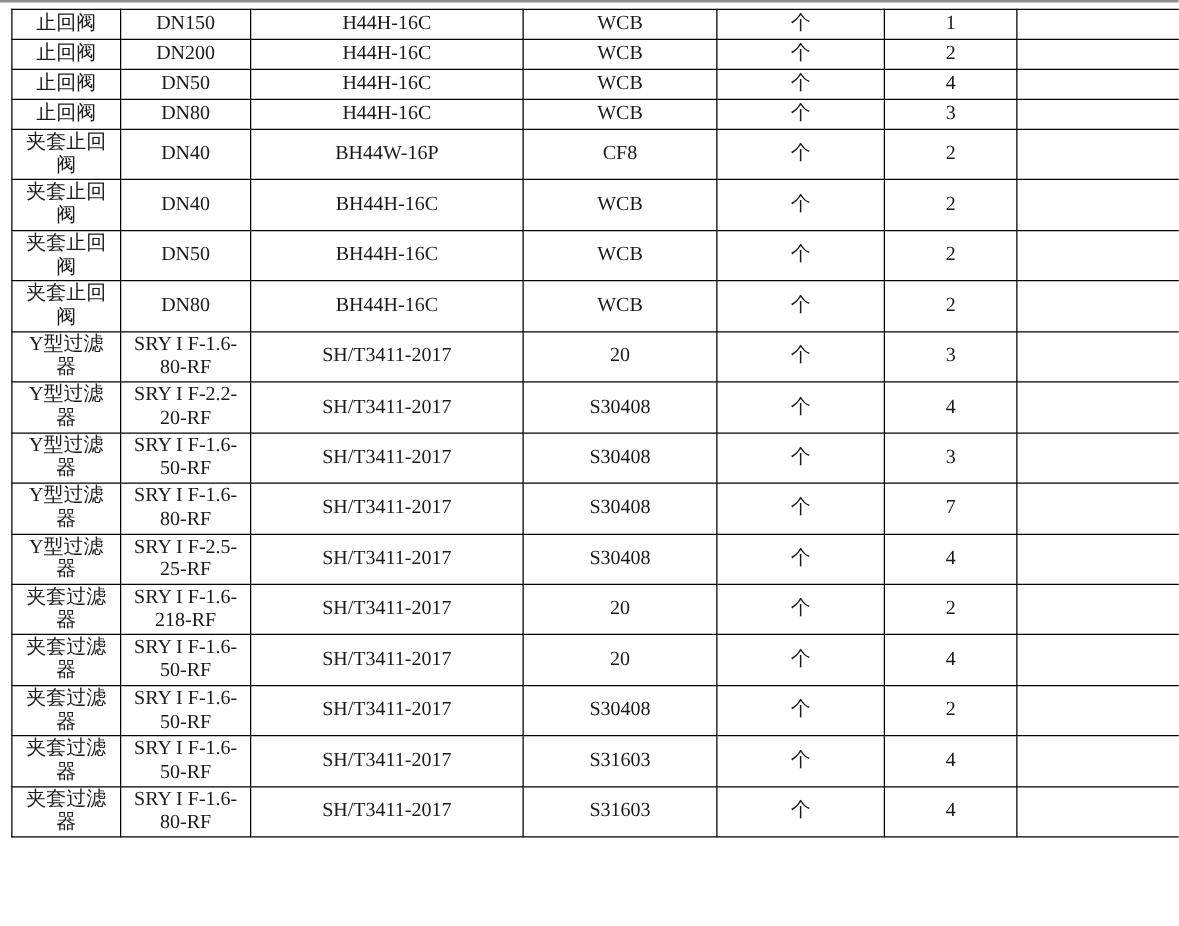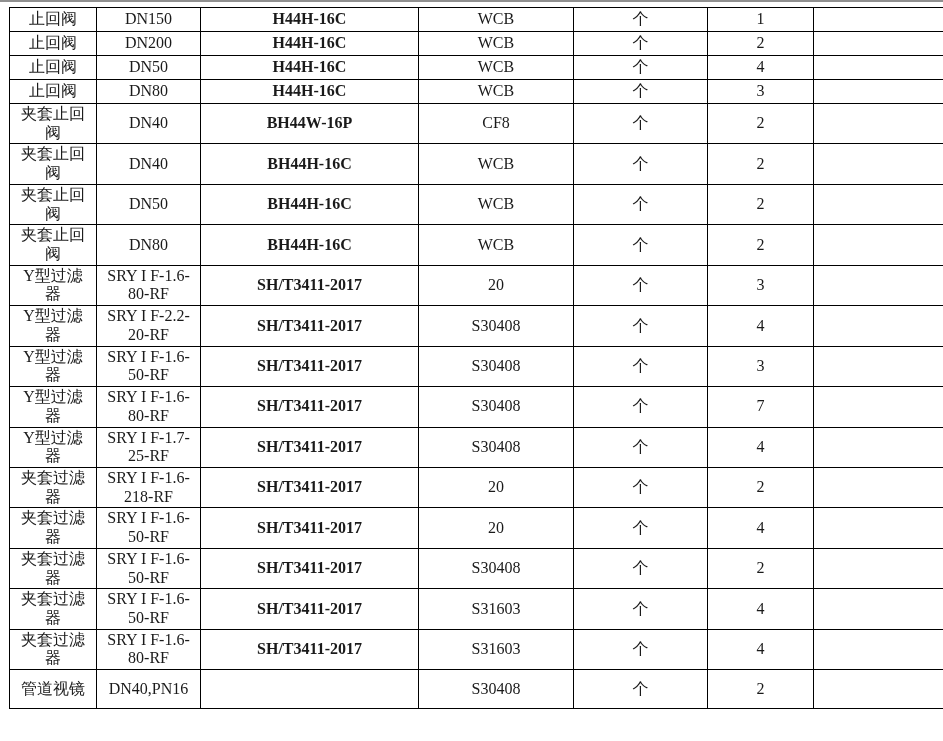--- a/index.html
+++ b/index.html
@@ -37,21 +37,21 @@
     text-align: center;
     vertical-align: middle;
     font-size: 16px;
     line-height: 1.17;
     padding: 1px 4px;
     overflow: hidden;
     word-break: normal;
   }
   
   .spec-table td.col-name   { padding: 1px 7px; }
-  .spec-table td.col-model  { padding: 1px 5px; font-weight: bold; }
+  .spec-table td.col-model  { padding: 1px 5px; }
   
   .spec-table tr            { height: 39px; }
   .spec-table tr:nth-child(-n+4) { height: 24px; }
   .spec-table tr:nth-child(20)   { height: 26px; }
 </style>
 </head>
 <body>
 
 <div class="top-cut-line"></div>
 
@@ -169,21 +169,21 @@
         <td class="col-name">Y型过滤器</td>
         <td class="col-spec">SRY I F-1.6-80-RF</td>
         <td class="col-model">SH/T3411-2017</td>
         <td class="col-material">S30408</td>
         <td class="col-unit">个</td>
         <td class="col-qty">7</td>
         <td class="col-remark"></td>
       </tr>
       <tr>
         <td class="col-name">Y型过滤器</td>
-        <td class="col-spec">SRY I F-1.7-25-RF</td>
+        <td class="col-spec">SRY I F-2.5-25-RF</td>
         <td class="col-model">SH/T3411-2017</td>
         <td class="col-material">S30408</td>
         <td class="col-unit">个</td>
         <td class="col-qty">4</td>
         <td class="col-remark"></td>
       </tr>
       <tr>
         <td class="col-name">夹套过滤器</td>
         <td class="col-spec">SRY I F-1.6-218-RF</td>
         <td class="col-model">SH/T3411-2017</td>
@@ -219,25 +219,16 @@
         <td class="col-qty">4</td>
         <td class="col-remark"></td>
       </tr>
       <tr>
         <td class="col-name">夹套过滤器</td>
         <td class="col-spec">SRY I F-1.6-80-RF</td>
         <td class="col-model">SH/T3411-2017</td>
         <td class="col-material">S31603</td>
         <td class="col-unit">个</td>
         <td class="col-qty">4</td>
-        <td class="col-remark"></td>
-      </tr>
-      <tr>
-        <td class="col-name">管道视镜</td>
-        <td class="col-spec">DN40,PN16</td>
-        <td class="col-model"></td>
-        <td class="col-material">S30408</td>
-        <td class="col-unit">个</td>
-        <td class="col-qty">2</td>
         <td class="col-remark"></td>
       </tr>
     </tbody>
 </table>
 
 </body></html>

